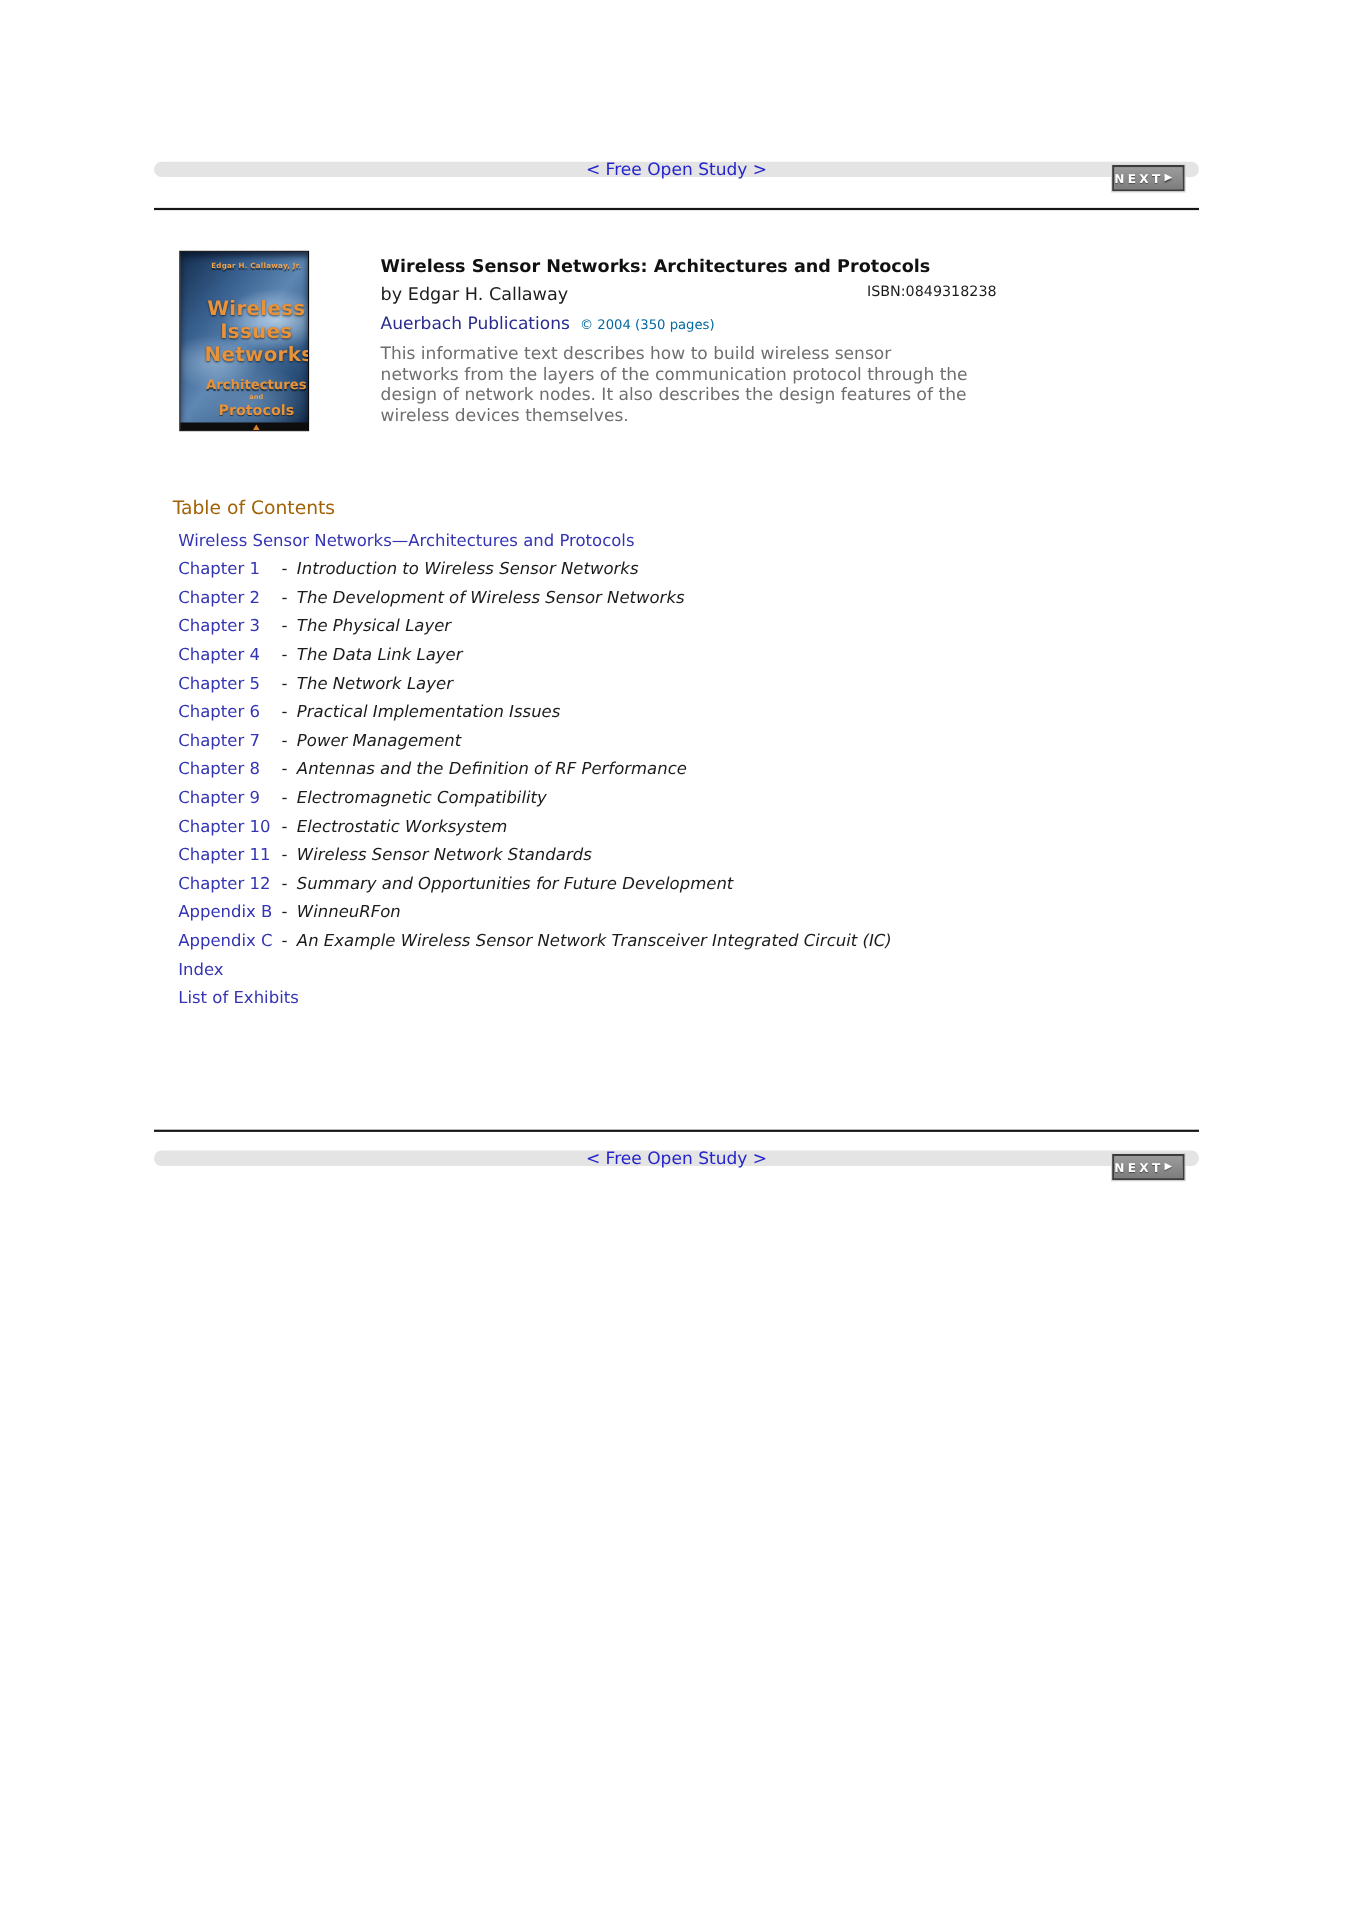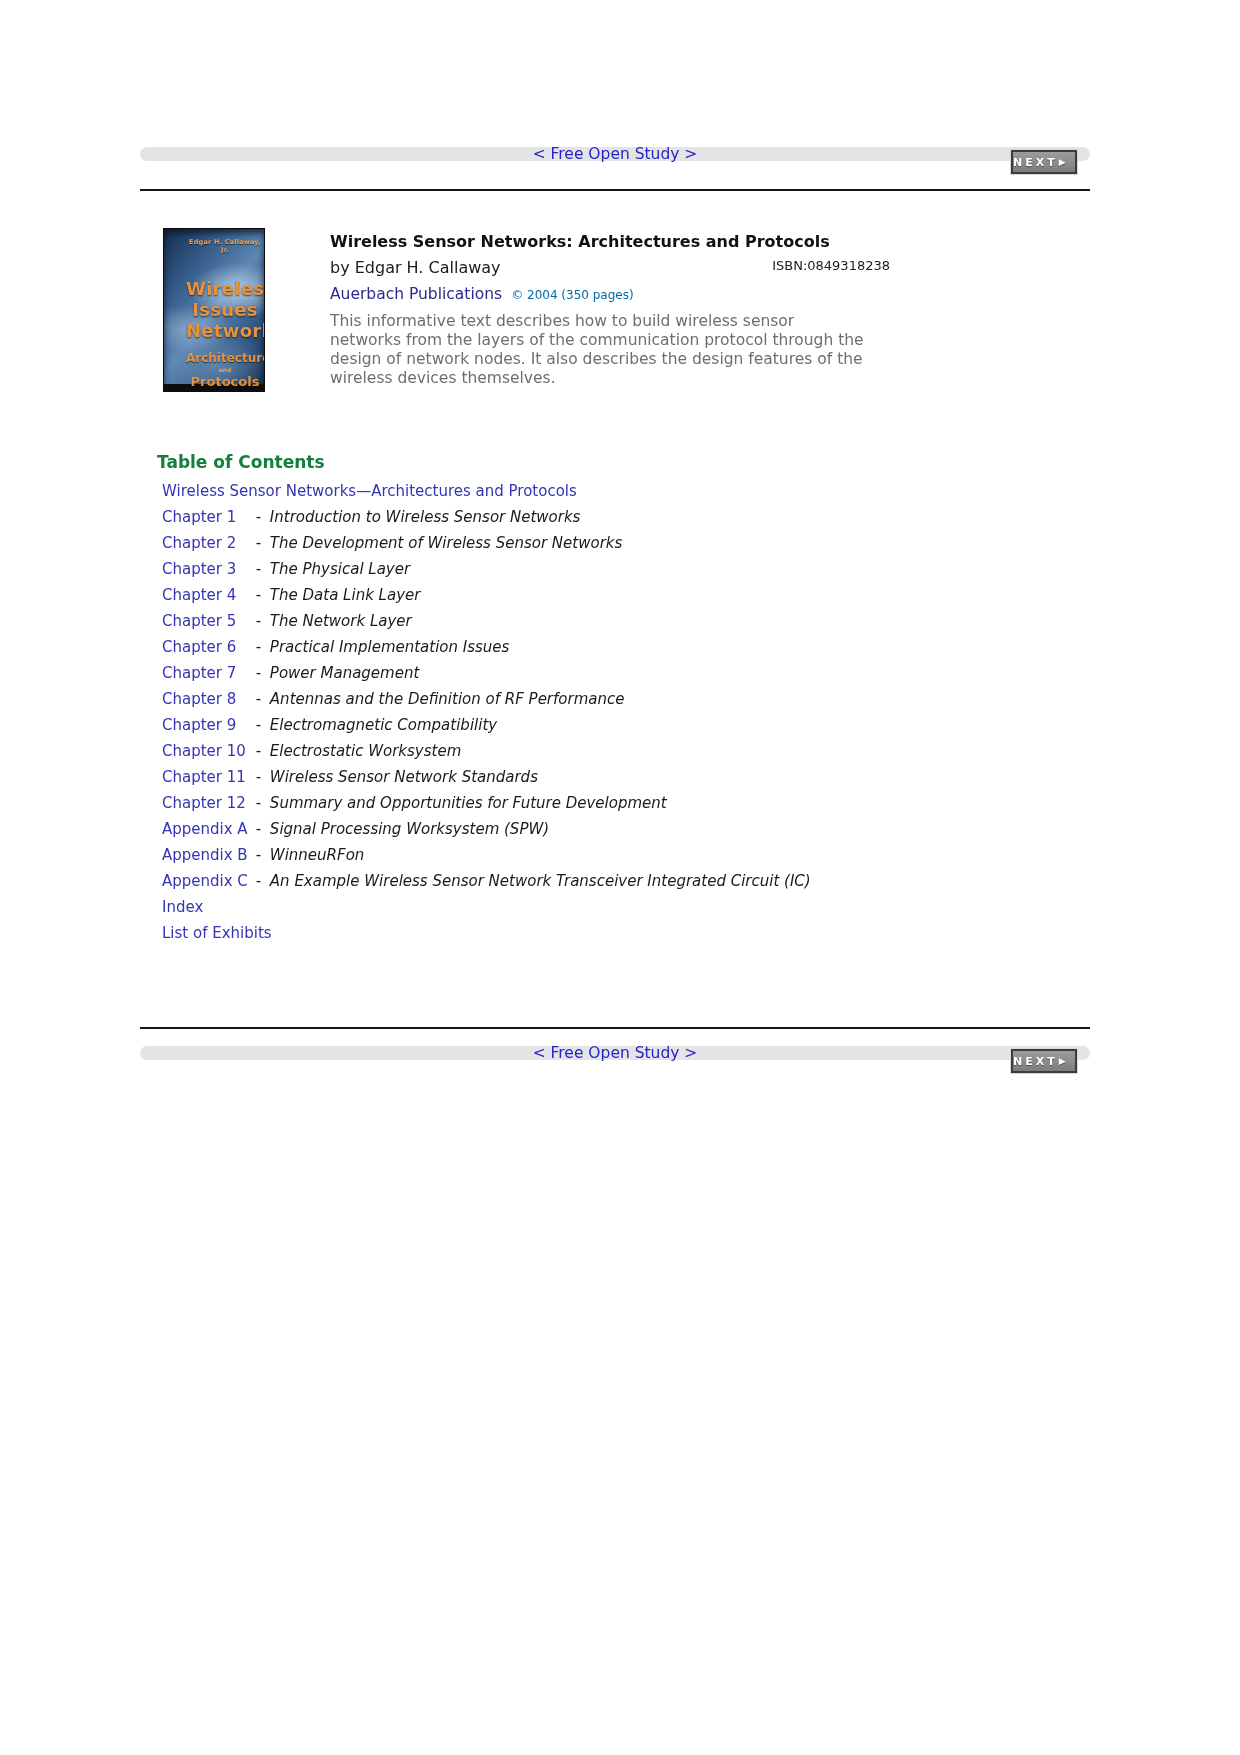--- a/index.html
+++ b/index.html
@@ -21,21 +21,21 @@
     text-shadow: 0 1px 1px #4a4a4a; }
   .next-btn .nb-arrow { font-size: 9px; margin-left: 1px; text-shadow: 0 1px 1px #4a4a4a; }
 
   
   .rule { position: absolute; left: 0; width: 950px; height: 2px; background: #161616; }
   .rule.top { top: 189px; }
   .rule.bottom { top: 1027px; }
 
   
   .book-row { position: absolute; top: 228px; left: 23px; display: flex; }
-  .cover { width: 102px; height: 164px; margin-right: 65px; border: 1px solid #0a0a0a;
+  .cover { width: 118px; height: 164px; margin-right: 65px; border: 1px solid #0a0a0a;
     position: relative; overflow: hidden; text-align: center; cursor: pointer;
     background:
       radial-gradient(ellipse 70px 40px at 75% 38%, rgba(190,214,236,.85), rgba(190,214,236,0) 70%),
       radial-gradient(ellipse 60px 35px at 25% 62%, rgba(150,180,210,.7), rgba(150,180,210,0) 70%),
       radial-gradient(ellipse 80px 50px at 55% 85%, rgba(120,156,194,.6), rgba(120,156,194,0) 70%),
       linear-gradient(128deg, #142c4c 0%, #38608f 28%, #5d86b2 50%, #2d547f 76%, #10243f 100%);
     box-shadow: inset 0 -7px 0 #0d0d0d, inset 0 4px 6px rgba(8,18,38,.75); padding-left: 22px; }
   .cover-author { margin-top: 9px; font-size: 6.5px; font-weight: bold; color: #eda34f;
     letter-spacing: .2px; text-shadow: 0 1px 1px rgba(0,0,0,.6); }
   .cover-title { margin-top: 24px; font-size: 18px; font-weight: bold; line-height: 21px;
@@ -55,21 +55,21 @@
     width: 100%; margin-bottom: 7px; }
   .author { font-size: 16px; color: #1c1c1c; }
   .isbn { font-size: 13px; color: #1c1c1c; }
   .pub-row { margin-bottom: 9px; }
   .publisher { font-size: 15.5px; color: #29298e; text-decoration: none; cursor: pointer; }
   .pub-suffix { font-size: 12px; color: #0369a1; margin-left: 4px; }
   .desc { width: 540px; font-size: 15.5px; line-height: 19px; color: #6e6e6e; }
 
   
   .toc-heading { position: absolute; top: 452px; left: 17px;
-    font-size: 17px; font-weight: bold; color: #15803d; }
+    font-size: 17px; font-weight: normal; color: #a16207; }
   .toc-table { position: absolute; top: 478px; left: 22px; border-collapse: collapse;
     font-size: 15px; }
   .toc-table td { padding: 4px 0; vertical-align: middle; }
   .toc-table td.link-cell { width: 86px; padding-right: 8px; white-space: nowrap; }
   .toc-table td.dash-cell { width: 14px; color: #1c1c1c; }
   .toc-table td.title-cell { color: #1b1b1b; max-width: 580px; font-style: italic; }
   .toc-link { color: #3434b4; text-decoration: none; cursor: pointer; }
 </style>
 </head>
 <body>
@@ -174,25 +174,20 @@
       <td class="link-cell"><a class="toc-link">Chapter 11</a></td>
       <td class="dash-cell">-</td>
       <td class="title-cell">Wireless Sensor Network Standards</td>
     </tr>
     <tr>
       <td class="link-cell"><a class="toc-link">Chapter 12</a></td>
       <td class="dash-cell">-</td>
       <td class="title-cell">Summary and Opportunities for Future Development</td>
     </tr>
     <tr>
-      <td class="link-cell"><a class="toc-link">Appendix A</a></td>
-      <td class="dash-cell">-</td>
-      <td class="title-cell">Signal Processing Worksystem (SPW)</td>
-    </tr>
-    <tr>
       <td class="link-cell"><a class="toc-link">Appendix B</a></td>
       <td class="dash-cell">-</td>
       <td class="title-cell">WinneuRFon</td>
     </tr>
     <tr>
       <td class="link-cell"><a class="toc-link">Appendix C</a></td>
       <td class="dash-cell">-</td>
       <td class="title-cell">An Example Wireless Sensor Network Transceiver Integrated Circuit (IC)</td>
     </tr>
     <tr>

